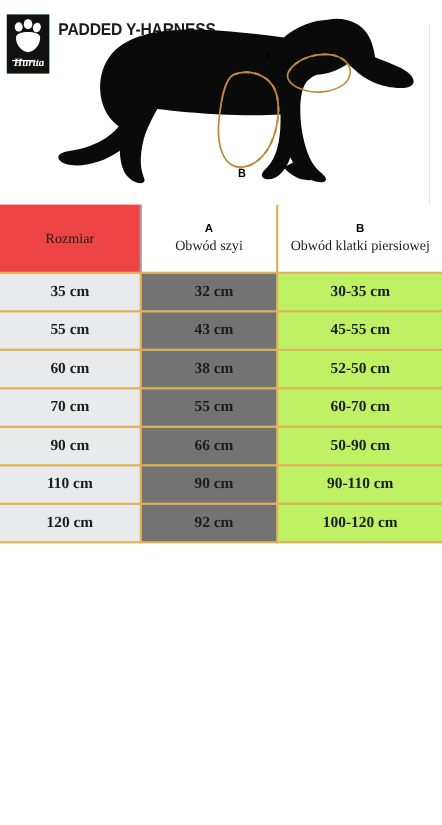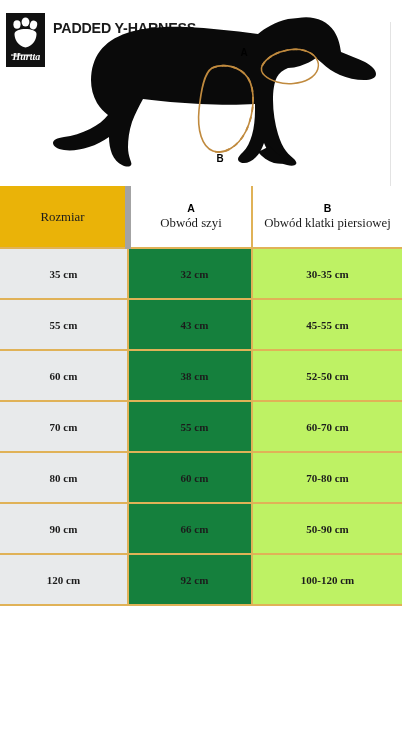--- a/index.html
+++ b/index.html
@@ -98,22 +98,22 @@
 
   
   .size-table thead th {
     height: 62px;
     font-weight: normal;
     font-size: 12.5px;
     padding: 2px 3px;
     border-bottom: 2px solid #e0b257;
   }
   .size-table thead th.col-size {
-    background: #eab308;
-    border-right: 6px solid #a3a3a3;
+    background: #ef4444;
+    border-right: 2px solid #a3a3a3;
     font-size: 13px;
   }
   .size-table thead th.col-a {
     background: #ffffff;
     border-right: 2px solid #e0b257;
   }
   .size-table thead th.col-b {
     background: #ffffff;
   }
 
@@ -127,32 +127,32 @@
   }
   .hdr-text {
     display: block;
     font-size: 12.8px;
     line-height: 16px;
     white-space: nowrap;
   }
 
   
   .size-table tbody td {
-    height: 51px;
-    font-size: 11px;
+    height: 35px;
+    font-size: 14px;
     font-weight: bold;
     border-bottom: 2px solid #e0b257;
     padding: 0 2px;
   }
   .size-table tbody td.col-size {
     background: #e8eaeb;
     border-right: 2px solid #e0b257;
   }
   .size-table tbody td.col-a {
-    background: #15803d;
+    background: #737373;
     border-right: 2px solid #e0b257;
     padding-left: 11px;
   }
   .size-table tbody td.col-b {
     background: #bef264;
   }
 </style>
 </head>
 <body>
 
@@ -289,28 +289,28 @@
       <td class="col-size">60 cm</td>
       <td class="col-a">38 cm</td>
       <td class="col-b">52-50 cm</td>
     </tr>
     <tr>
       <td class="col-size">70 cm</td>
       <td class="col-a">55 cm</td>
       <td class="col-b">60-70 cm</td>
     </tr>
     <tr>
-      <td class="col-size">80 cm</td>
-      <td class="col-a">60 cm</td>
-      <td class="col-b">70-80 cm</td>
-    </tr>
-    <tr>
       <td class="col-size">90 cm</td>
       <td class="col-a">66 cm</td>
       <td class="col-b">50-90 cm</td>
     </tr>
     <tr>
+      <td class="col-size">110 cm</td>
+      <td class="col-a">90 cm</td>
+      <td class="col-b">90-110 cm</td>
+    </tr>
+    <tr>
       <td class="col-size">120 cm</td>
       <td class="col-a">92 cm</td>
       <td class="col-b">100-120 cm</td>
     </tr>
   </tbody>
 </table>
 
 </body></html>

